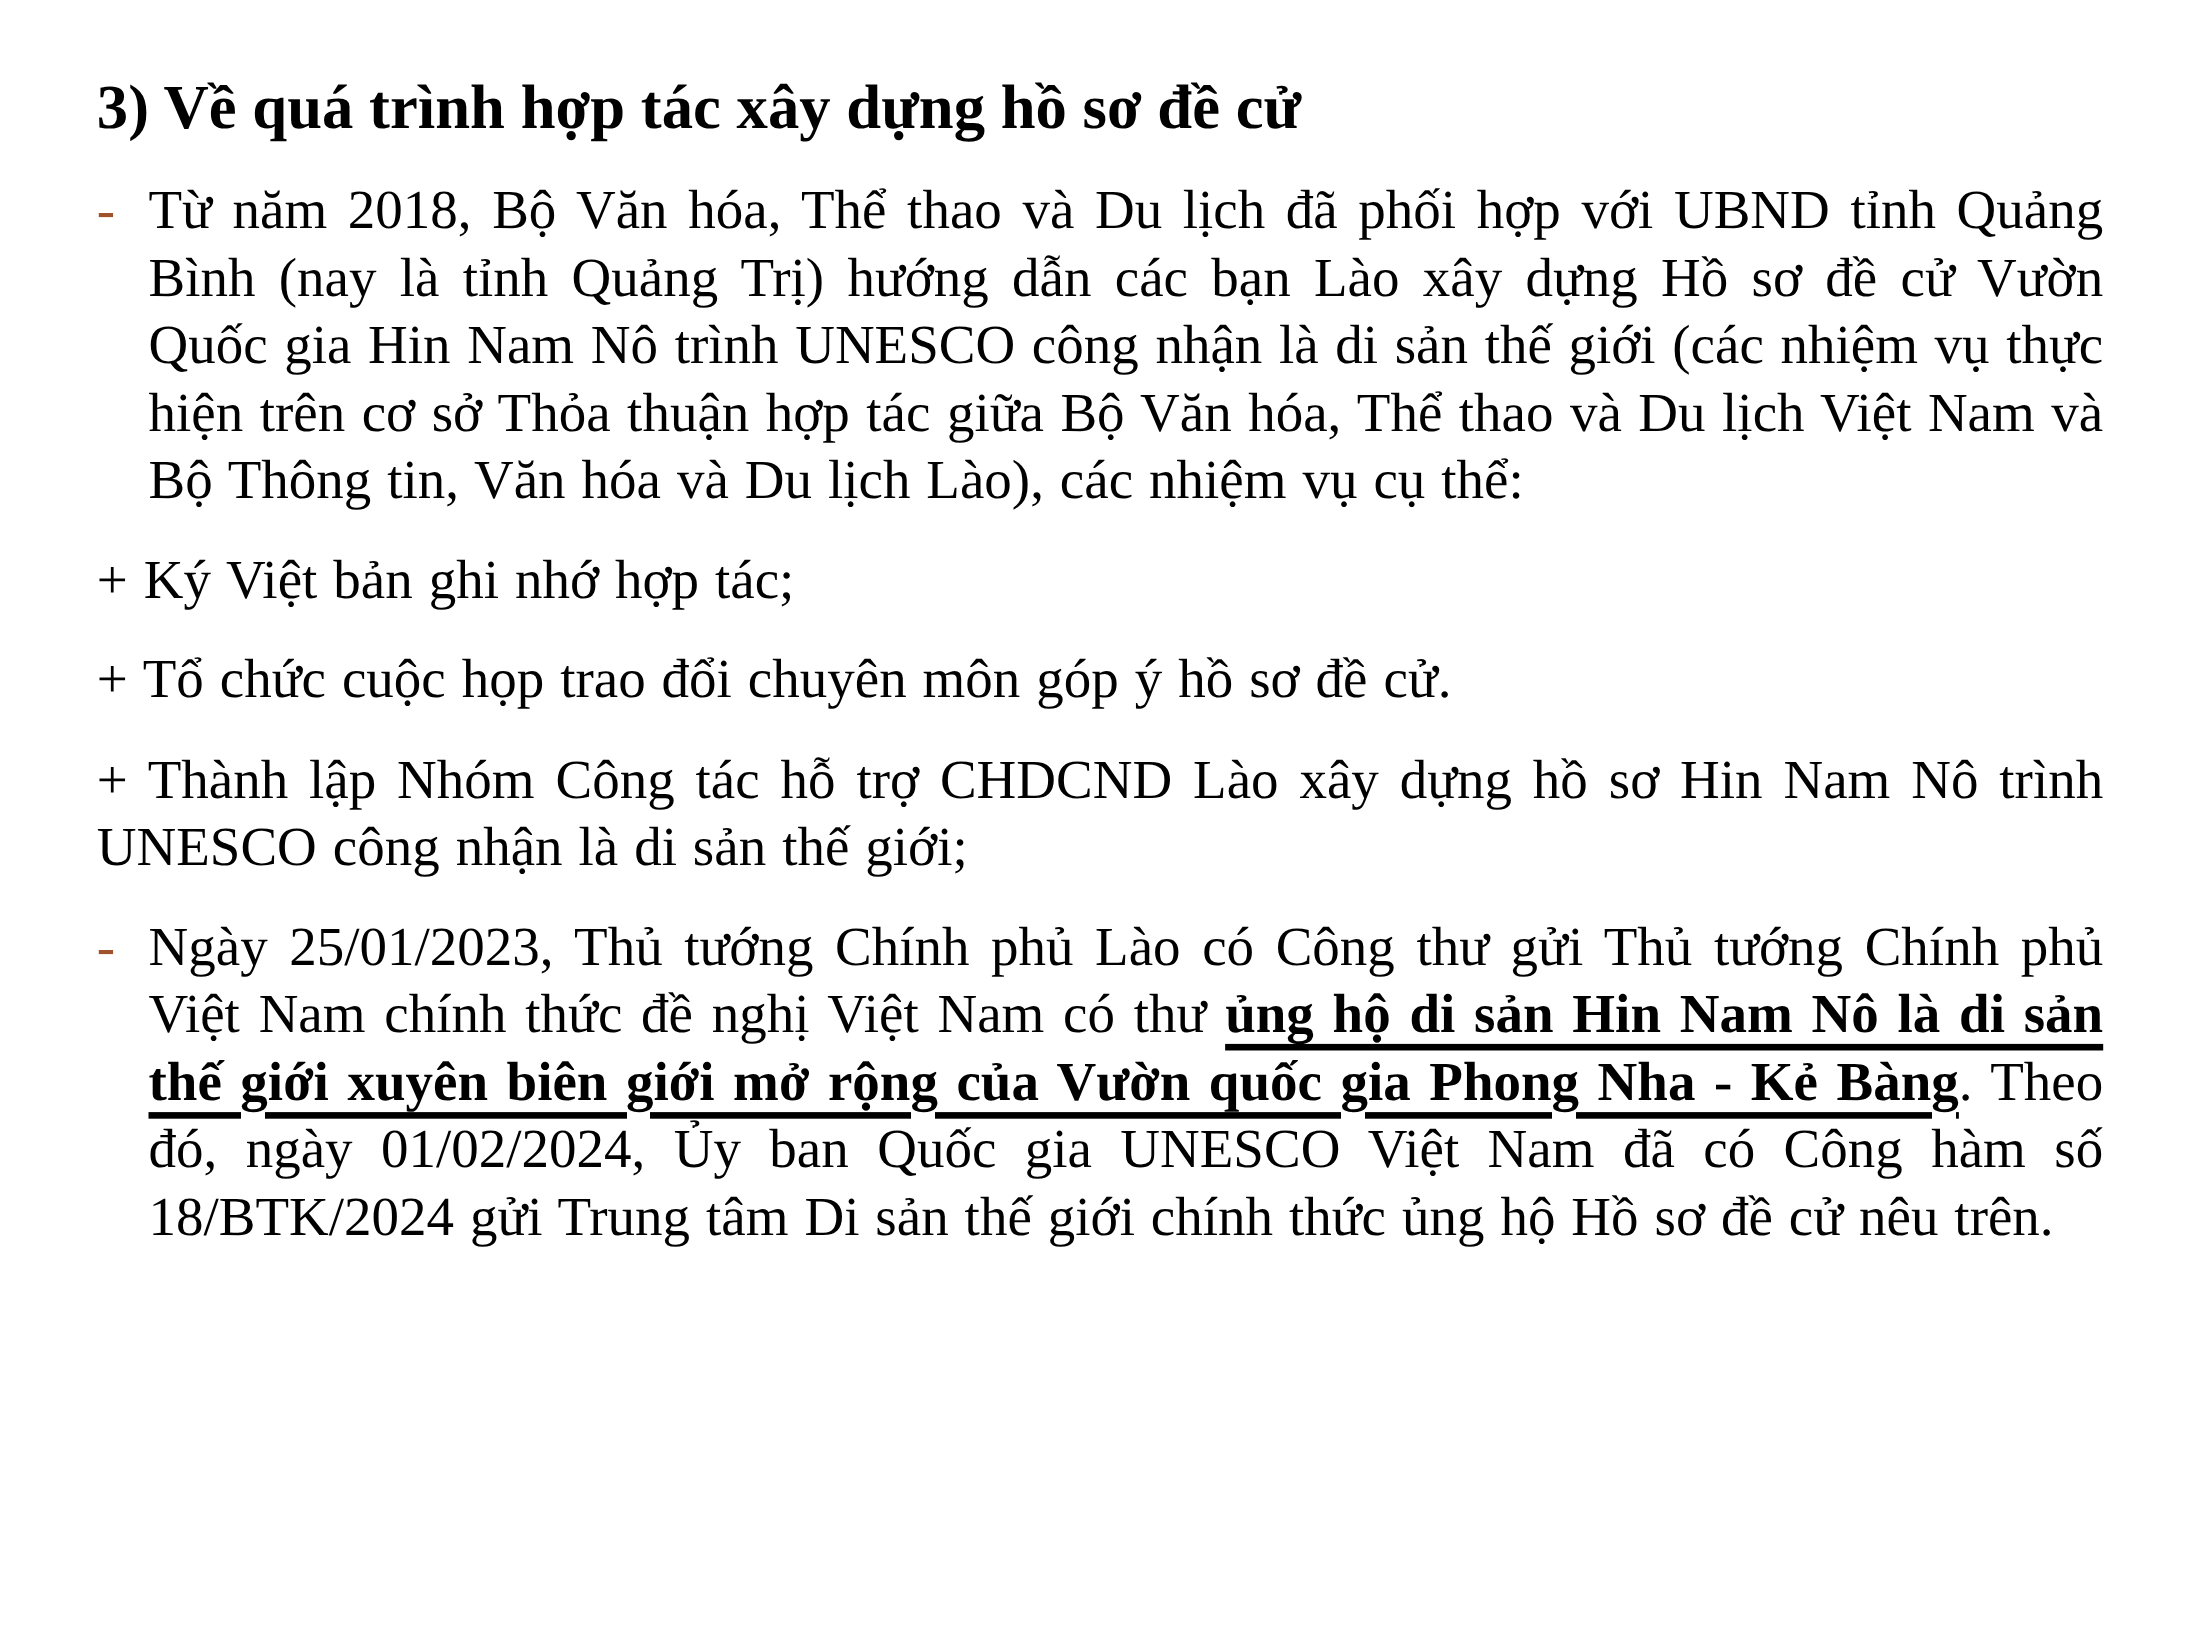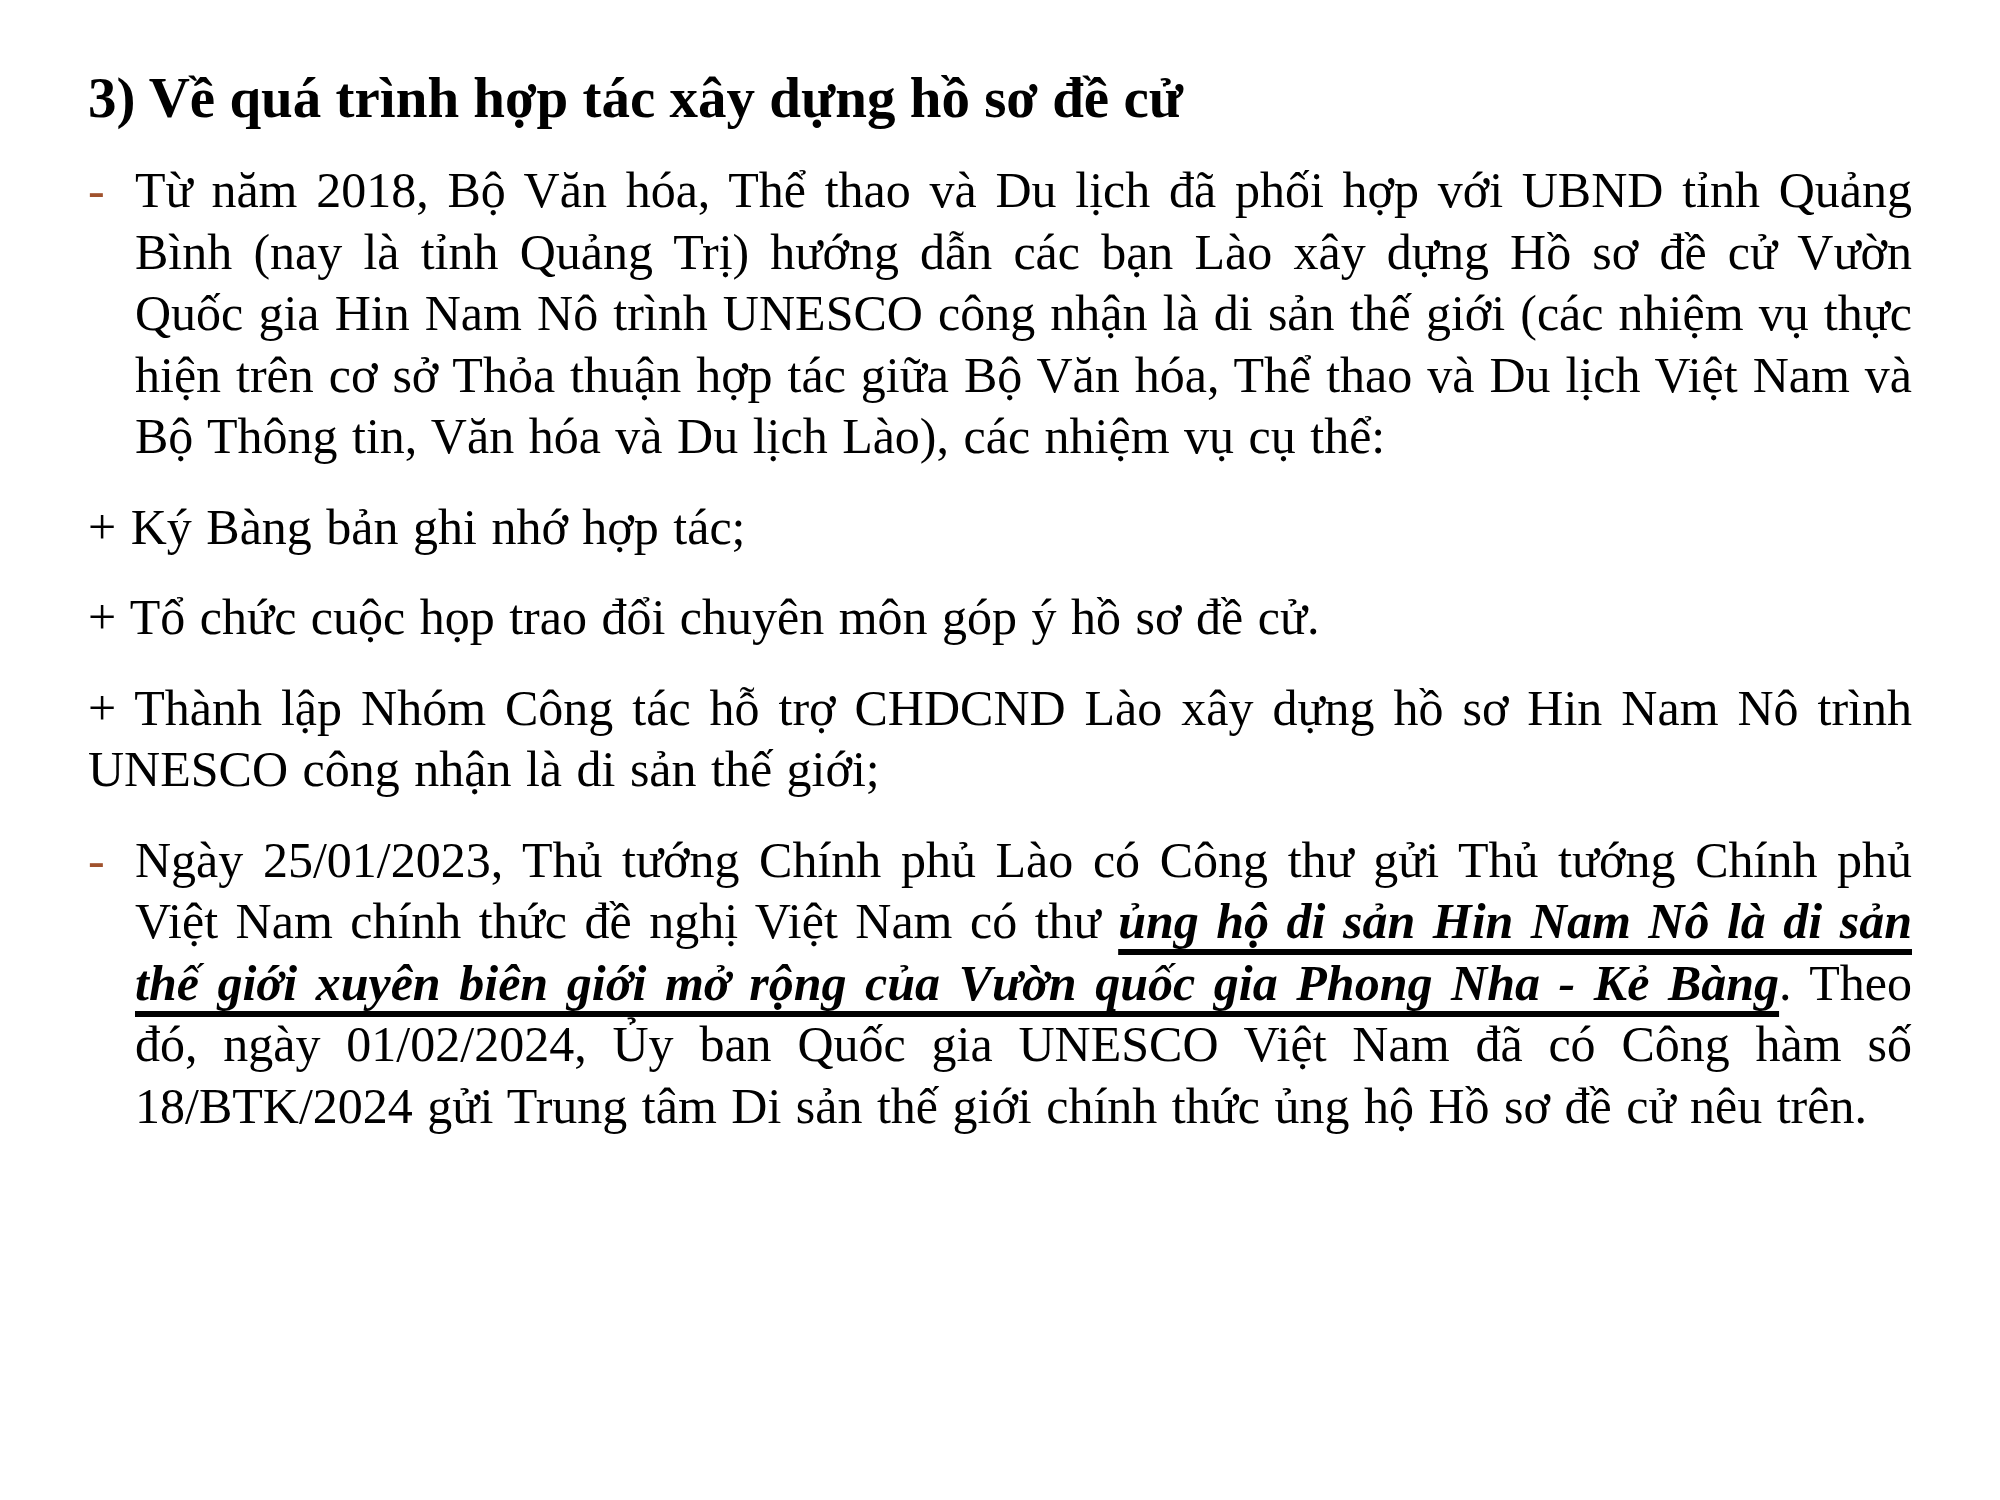--- a/index.html
+++ b/index.html
@@ -42,39 +42,38 @@
     position: absolute;
     left: 0;
     top: 0;
     font-weight: normal;
   }
   .plus-item {
     padding-left: 0;
   }
   .emph {
     font-weight: bold;
-    font-style: italic;
     text-decoration: underline;
     text-decoration-thickness: 6px;
     text-underline-offset: 11px;
   }
 </style>
 </head>
 <body style="background: rgb(255, 255, 255); color: rgb(0, 0, 0);">
 
 <div class="page">
 
   <h1 class="title">3) Về quá trình hợp tác xây dựng hồ sơ đề cử</h1>
 
   <div class="para dash-item">
     <span class="dash-marker" style="color: rgb(160, 82, 45);">-</span>
     <span>Từ năm 2018, Bộ Văn hóa, Thể thao và Du lịch đã phối hợp với UBND tỉnh Quảng Bình (nay là tỉnh Quảng Trị) hướng dẫn các bạn Lào xây dựng Hồ sơ đề cử Vườn Quốc gia Hin Nam Nô trình UNESCO công nhận là di sản thế giới (các nhiệm vụ thực hiện trên cơ sở Thỏa thuận hợp tác giữa Bộ Văn hóa, Thể thao và Du lịch Việt Nam và Bộ Thông tin, Văn hóa và Du lịch Lào), các nhiệm vụ cụ thể:</span>
   </div>
 
-  <div class="para plus-item">+ Ký Bàng bản ghi nhớ hợp tác;</div>
+  <div class="para plus-item">+ Ký Việt bản ghi nhớ hợp tác;</div>
 
   <div class="para plus-item">+ Tổ chức cuộc họp trao đổi chuyên môn góp ý hồ sơ đề cử.</div>
 
   <div class="para plus-item">+ Thành lập Nhóm Công tác hỗ trợ CHDCND Lào xây dựng hồ sơ Hin Nam Nô trình UNESCO công nhận là di sản thế giới;</div>
 
   <div class="para dash-item">
     <span class="dash-marker" style="color: rgb(160, 82, 45);">-</span>
     <span>Ngày 25/01/2023, Thủ tướng Chính phủ Lào có Công thư gửi Thủ tướng Chính phủ Việt Nam chính thức đề nghị Việt Nam có thư </span><span class="emph">ủng hộ di sản Hin Nam Nô là di sản thế giới xuyên biên giới mở rộng của Vườn quốc gia Phong Nha - Kẻ Bàng</span><span>. Theo đó, ngày 01/02/2024, Ủy ban Quốc gia UNESCO Việt Nam đã có Công hàm số 18/BTK/2024 gửi Trung tâm Di sản thế giới chính thức ủng hộ Hồ sơ đề cử nêu trên.</span>
   </div>
 

